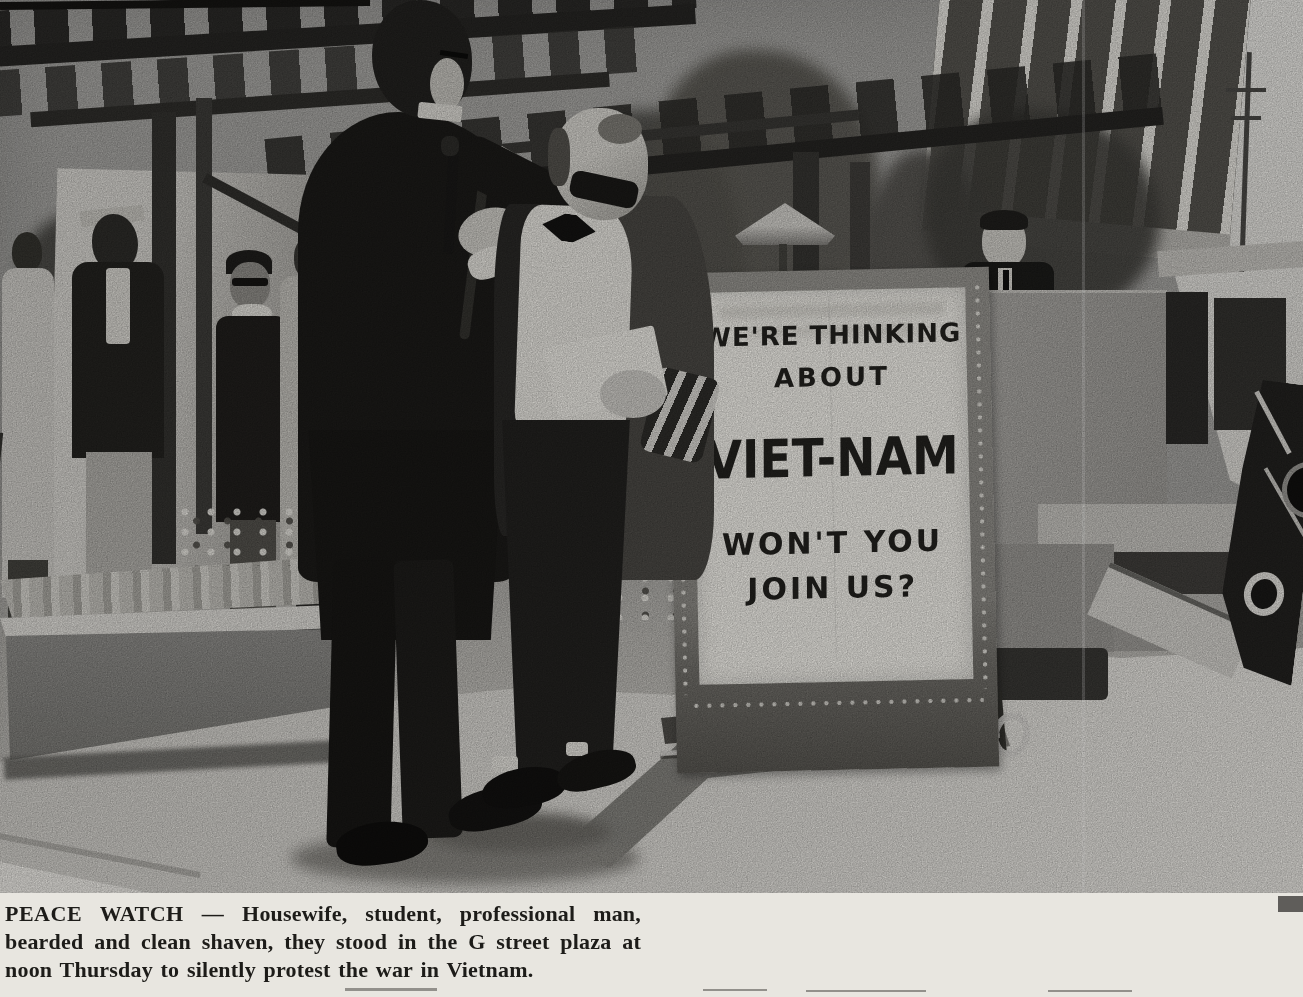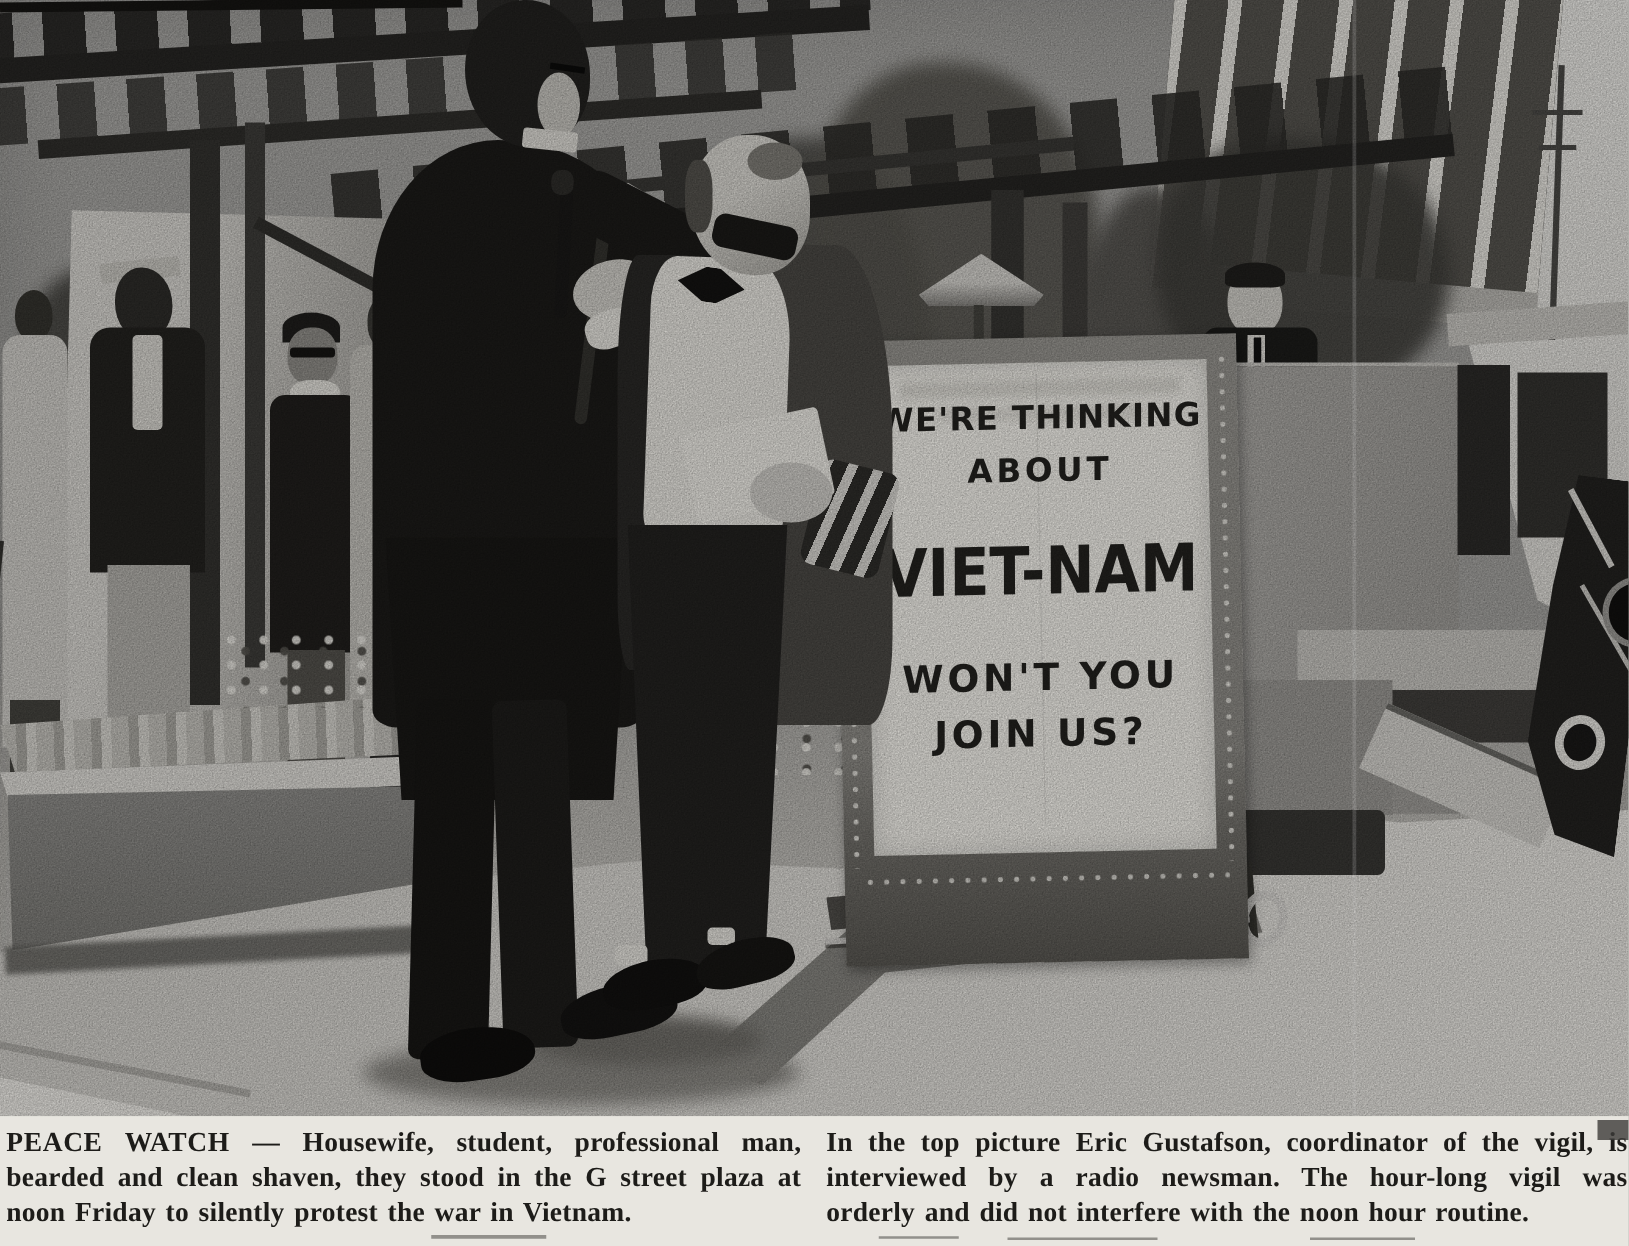--- a/index.html
+++ b/index.html
@@ -370,22 +370,21 @@
     <svg class="grain" width="1303" height="893">
       <filter id="grain">
           <feTurbulence type="fractalNoise" baseFrequency="0.8" numOctaves="2"></feTurbulence>
         <feColorMatrix type="matrix" values="0 0 0 0 0  0 0 0 0 0  0 0 0 0 0  0.35 0.35 0.35 0 0"></feColorMatrix>
       </filter>
       <rect width="1303" height="893" filter="url(#grain)"></rect>
     </svg>
   </div>
 
   <div class="captions">
-    <p class="cap capL"><span class="lead">PEACE WATCH —</span> <span>Housewife, student, professional man, bearded and clean shaven, they stood in the G street plaza at noon Friday to silently protest the war in Vietnam.</span></p>
-    <p class="cap capR"><span>In the top picture Eric Gustafson, coordinator of the vigil, is interviewed by a radio newsman. The hour-long vigil was orderly and did not interfere with the noon hour routine.</span></p>
+    <p class="cap capL"><span class="lead">PEACE WATCH —</span> <span>Housewife, student, professional man, bearded and clean shaven, they stood in the G street plaza at noon Thursday to silently protest the war in Vietnam.</span></p>
   </div>
   <div class="s inkmark m1"></div>
   <div class="s inkmark m2"></div>
   <div class="s inkmark m3"></div>
   <div class="s inkmark m4"></div>
   <div class="s m5"></div>
 
 </div>
 
 </body></html>

